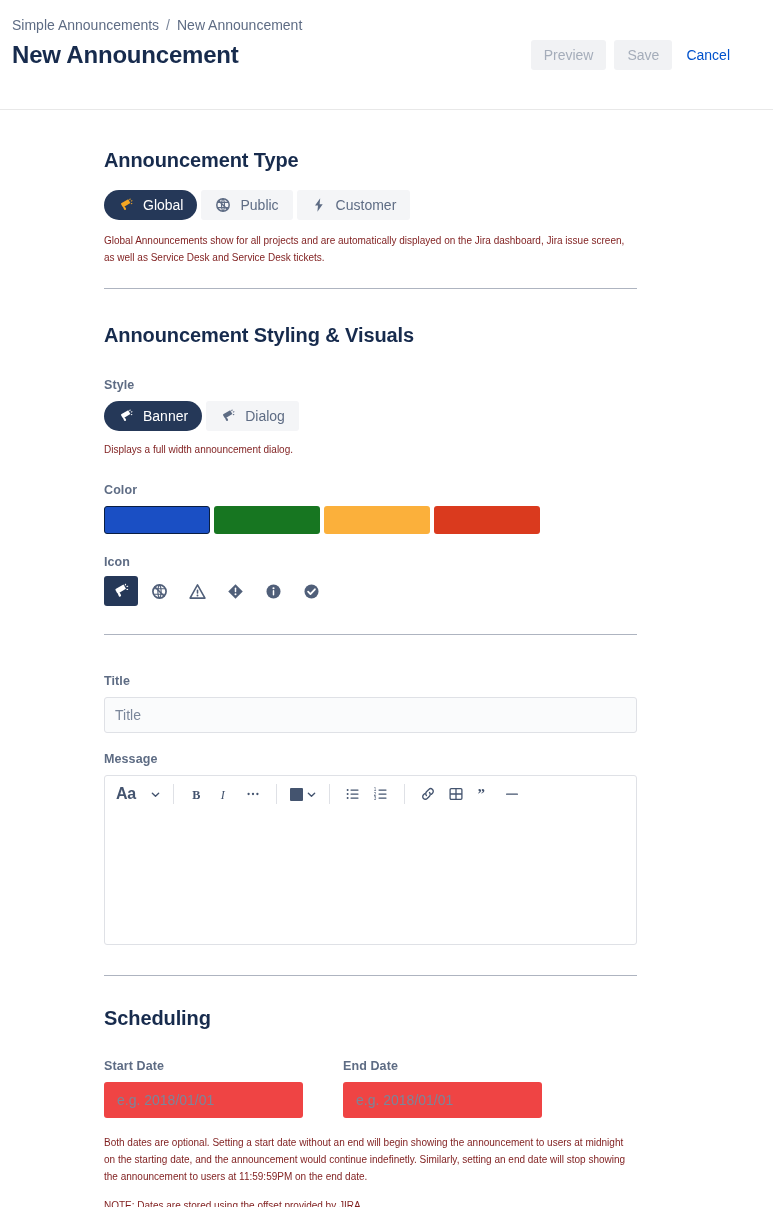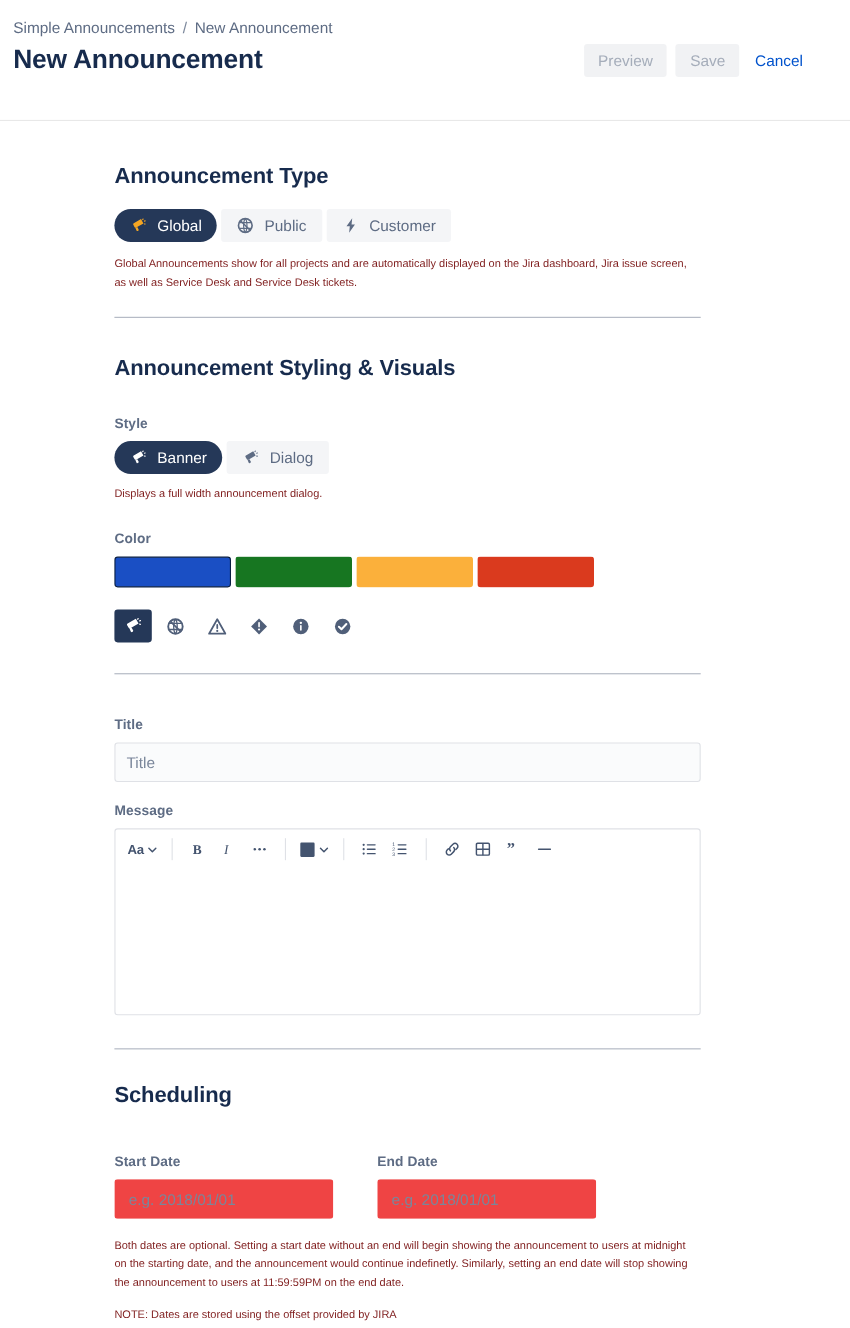--- a/index.html
+++ b/index.html
@@ -96,21 +96,20 @@
     color: #7f1d1d;
     line-height: 17px;
   }
 
   .field-label {
     font-size: 12.5px;
     font-weight: bold;
     color: #5e6c84;
     line-height: 16px;
     letter-spacing: 0.1px;
-    margin-top: 12px;
   }
 
   
   .seg-group { display: flex; gap: 4px; }
   .seg-btn {
     display: inline-flex;
     align-items: center;
     gap: 9px;
     border: none;
     border-radius: 3px;
@@ -217,26 +216,26 @@
     font-family: inherit;
   }
   .tb-btn svg { display: block; }
   .tb-sep {
     width: 1px;
     height: 20px;
     background: #dfe1e6;
     margin: 0 8px;
   }
   .tb-aa {
-    font-size: 12px;
+    font-size: 16px;
     font-weight: bold;
     letter-spacing: -0.3px;
     display: inline-flex;
     align-items: center;
-    gap: 3px;
+    gap: 15px;
   }
   .tb-swatch {
     width: 13px;
     height: 13px;
     background: #44546f;
     border-radius: 1px;
     display: inline-block;
   }
   .tb-color { display: inline-flex; align-items: center; gap: 4px; }
   .editor-body { height: 132px; }
@@ -353,20 +352,21 @@
     <div class="field-label">Color</div>
     <div class="swatch-row mt8">
       <button class="swatch is-selected" style="background:#1a4fc4"></button>
       <button class="swatch" style="background:#177621"></button>
       <button class="swatch" style="background:#fbb03b"></button>
       <button class="swatch" style="background:#da3a1e"></button>
     </div>
   </div>
 
   <div class="mt20">
+    <div class="field-label">Icon</div>
     <div class="icon-row mt6">
 
       <button class="icon-cell is-selected">
         <span>
           <svg width="18" height="18" viewBox="0 0 16 16">
             <path d="M10.2 2.2 3.6 6.0c-.5.3-.7.9-.4 1.4l1.2 2.1c.3.5.9.7 1.4.4l6.6-3.8z" fill="#ffffff"></path>
             <path d="M5.0 10.0l1.1 2.6c.2.4.7.6 1.1.4l.5-.3c.4-.2.5-.7.3-1.1l-1.2-2.2z" fill="#ffffff"></path>
             <path d="M12.3 1.6c.3.2.4.5.2.8l-.3.5a.5.5 0 1 1-.9-.5l.3-.5c.2-.3.5-.4.7-.3z" fill="#ffffff"></path>
             <path d="M14.4 3.6c.1.3 0 .6-.3.7l-.6.2a.5.5 0 1 1-.3-1l.6-.2c.3-.1.5 0 .6.3z" fill="#ffffff"></path>
             <path d="M14.4 6.7c0 .3-.3.5-.6.5l-.6-.1a.5.5 0 1 1 .2-1l.6.1c.3.1.5.3.4.5z" fill="#ffffff"></path>

